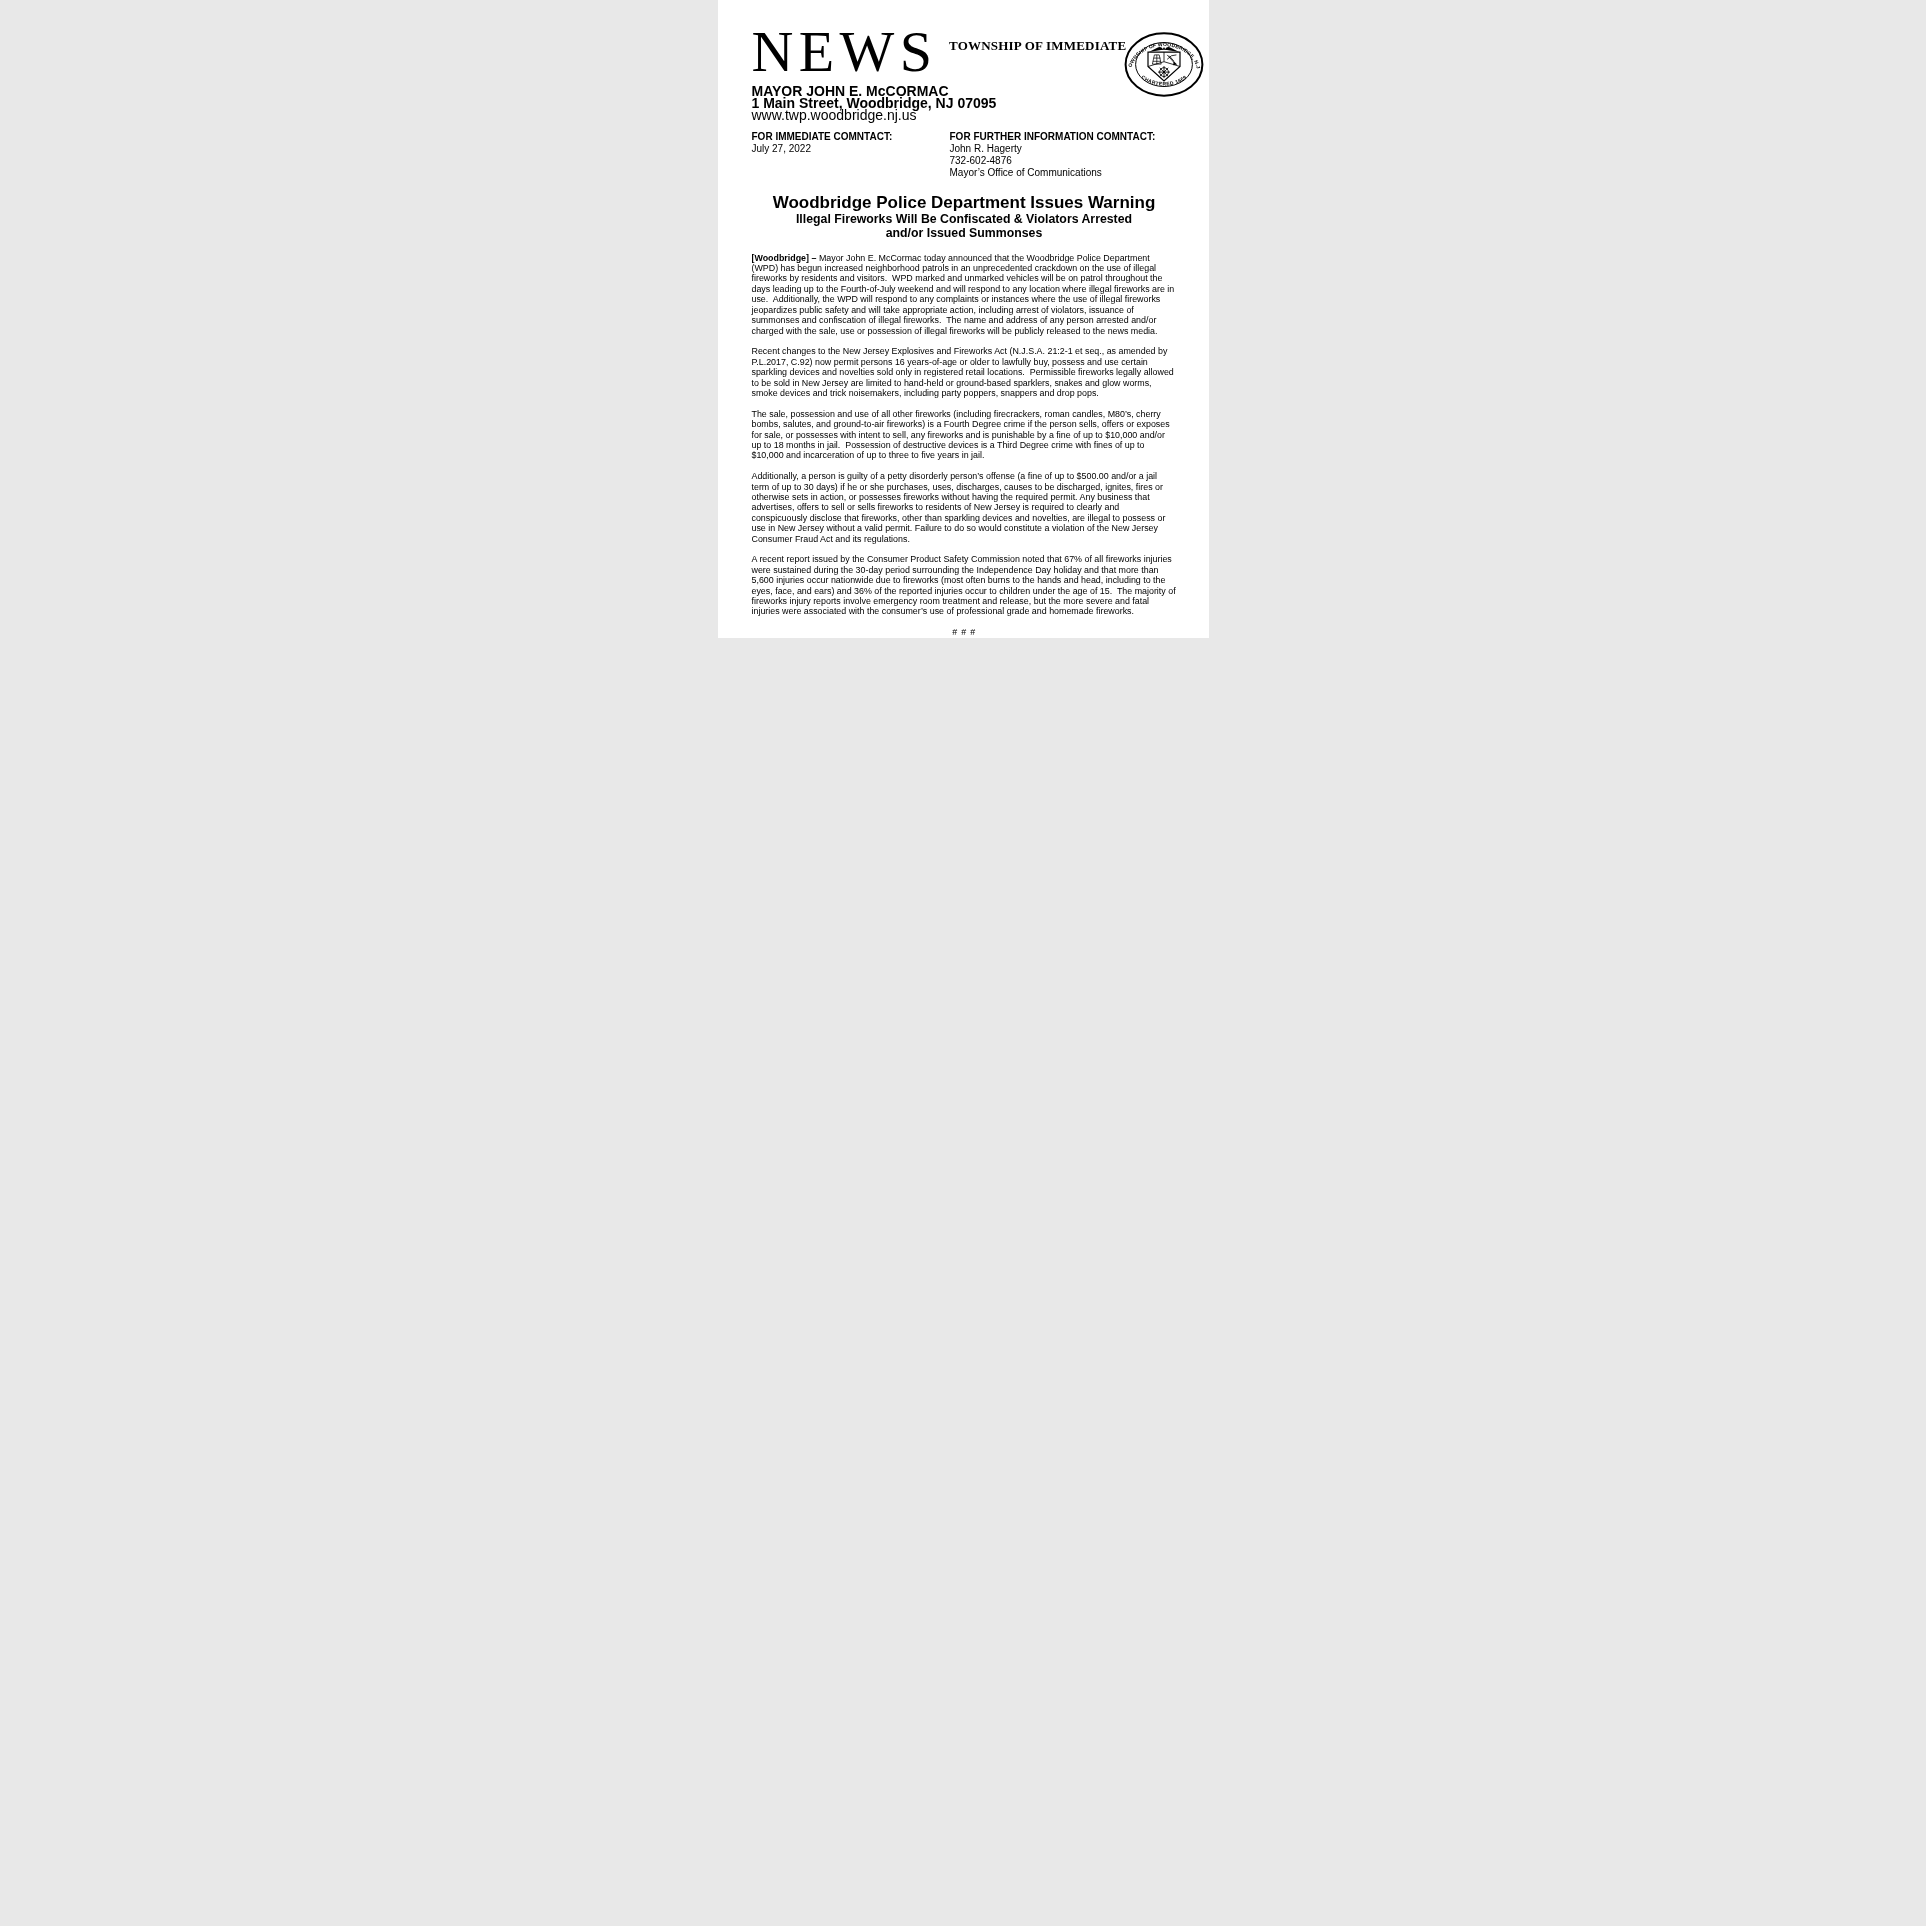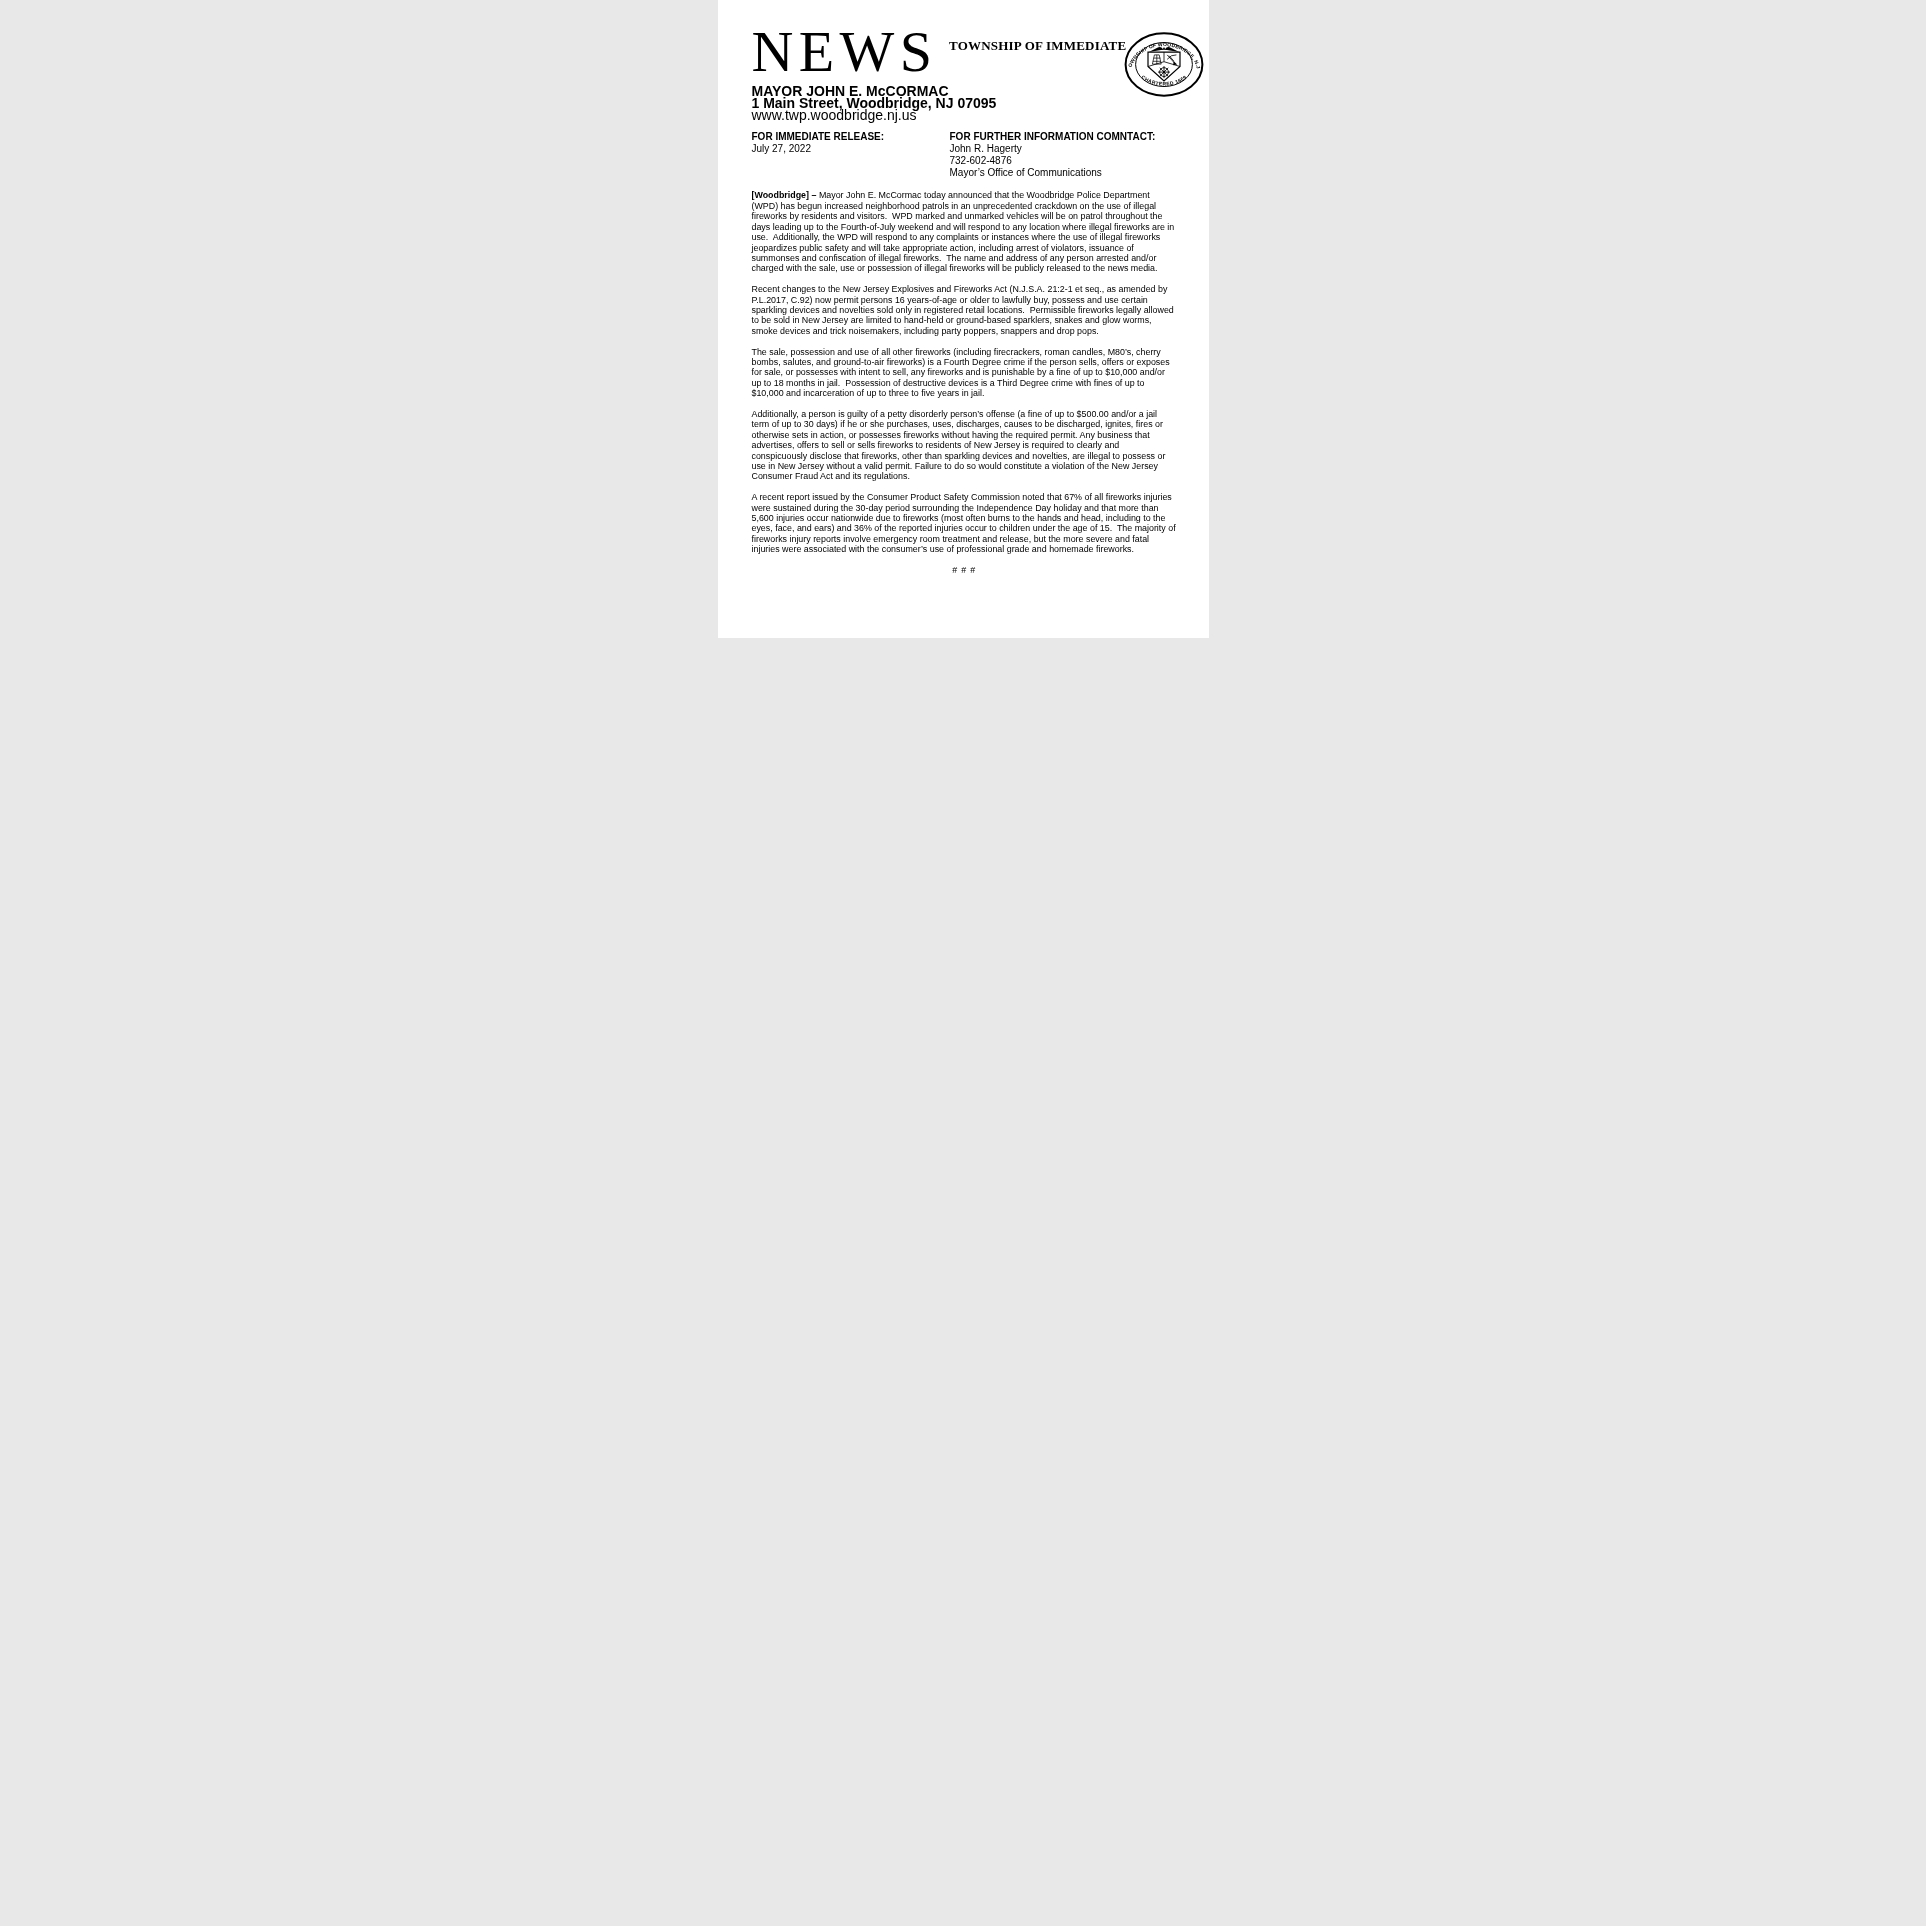--- a/index.html
+++ b/index.html
@@ -97,31 +97,36 @@
   </div>
 
   <div class="address-block">
     <div class="bold">MAYOR JOHN E. McCORMAC</div>
     <div class="bold">1 Main Street, Woodbridge, NJ 07095</div>
     <div>www.twp.woodbridge.nj.us</div>
   </div>
 
   <div class="release-row">
     <div class="release-left">
-      <div class="release-label">FOR IMMEDIATE RELEASE:</div>
+      <div class="release-label">FOR IMMEDIATE COMNTACT:</div>
       <div>July 27, 2022</div>
     </div>
     <div class="release-right">
       <div class="release-label">FOR FURTHER INFORMATION COMNTACT:</div>
       <div>John R. Hagerty</div>
       <div>732-602-4876</div>
       <div>Mayor’s Office of Communications</div>
     </div>
   </div>
 
+  <div class="headline">
+    <div class="headline-title">Woodbridge Police Department Issues Warning</div>
+    <div class="headline-sub">Illegal Fireworks Will Be Confiscated &amp; Violators Arrested</div>
+    <div class="headline-sub">and/or Issued Summonses</div>
+  </div>
 
   <div class="body-copy">
     <p><span class="bold">[Woodbridge] –</span><span> Mayor John E. McCormac today announced that the Woodbridge Police Department (WPD) has begun increased neighborhood patrols in an unprecedented crackdown on the use of illegal fireworks by residents and visitors.  WPD marked and unmarked vehicles will be on patrol throughout the days leading up to the Fourth-of-July weekend and will respond to any location where illegal fireworks are in use.  Additionally, the WPD will respond to any complaints or instances where the use of illegal fireworks jeopardizes public safety and will take appropriate action, including arrest of violators, issuance of summonses and confiscation of illegal fireworks.  The name and address of any person arrested and/or charged with the sale, use or possession of illegal fireworks will be publicly released to the news media.</span></p>
     <p>Recent changes to the New Jersey Explosives and Fireworks Act (N.J.S.A. 21:2-1 et seq., as amended by P.L.2017, C.92) now permit persons 16 years-of-age or older to lawfully buy, possess and use certain sparkling devices and novelties sold only in registered retail locations.  Permissible fireworks legally allowed to be sold in New Jersey are limited to hand-held or ground-based sparklers, snakes and glow worms, smoke devices and trick noisemakers, including party poppers, snappers and drop pops.</p>
     <p>The sale, possession and use of all other fireworks (including firecrackers, roman candles, M80’s, cherry bombs, salutes, and ground-to-air fireworks) is a Fourth Degree crime if the person sells, offers or exposes for sale, or possesses with intent to sell, any fireworks and is punishable by a fine of up to $10,000 and/or up to 18 months in jail.  Possession of destructive devices is a Third Degree crime with fines of up to $10,000 and incarceration of up to three to five years in jail.</p>
     <p>Additionally, a person is guilty of a petty disorderly person’s offense (a fine of up to $500.00 and/or a jail term of up to 30 days) if he or she purchases, uses, discharges, causes to be discharged, ignites, fires or otherwise sets in action, or possesses fireworks without having the required permit. Any business that advertises, offers to sell or sells fireworks to residents of New Jersey is required to clearly and conspicuously disclose that fireworks, other than sparkling devices and novelties, are illegal to possess or use in New Jersey without a valid permit. Failure to do so would constitute a violation of the New Jersey Consumer Fraud Act and its regulations.</p>
     <p>A recent report issued by the Consumer Product Safety Commission noted that 67% of all fireworks injuries were sustained during the 30-day period surrounding the Independence Day holiday and that more than 5,600 injuries occur nationwide due to fireworks (most often burns to the hands and head, including to the eyes, face, and ears) and 36% of the reported injuries occur to children under the age of 15.  The majority of fireworks injury reports involve emergency room treatment and release, but the more severe and fatal injuries were associated with the consumer’s use of professional grade and homemade fireworks.</p>
     <div class="end-mark"># # #</div>
   </div>
 

